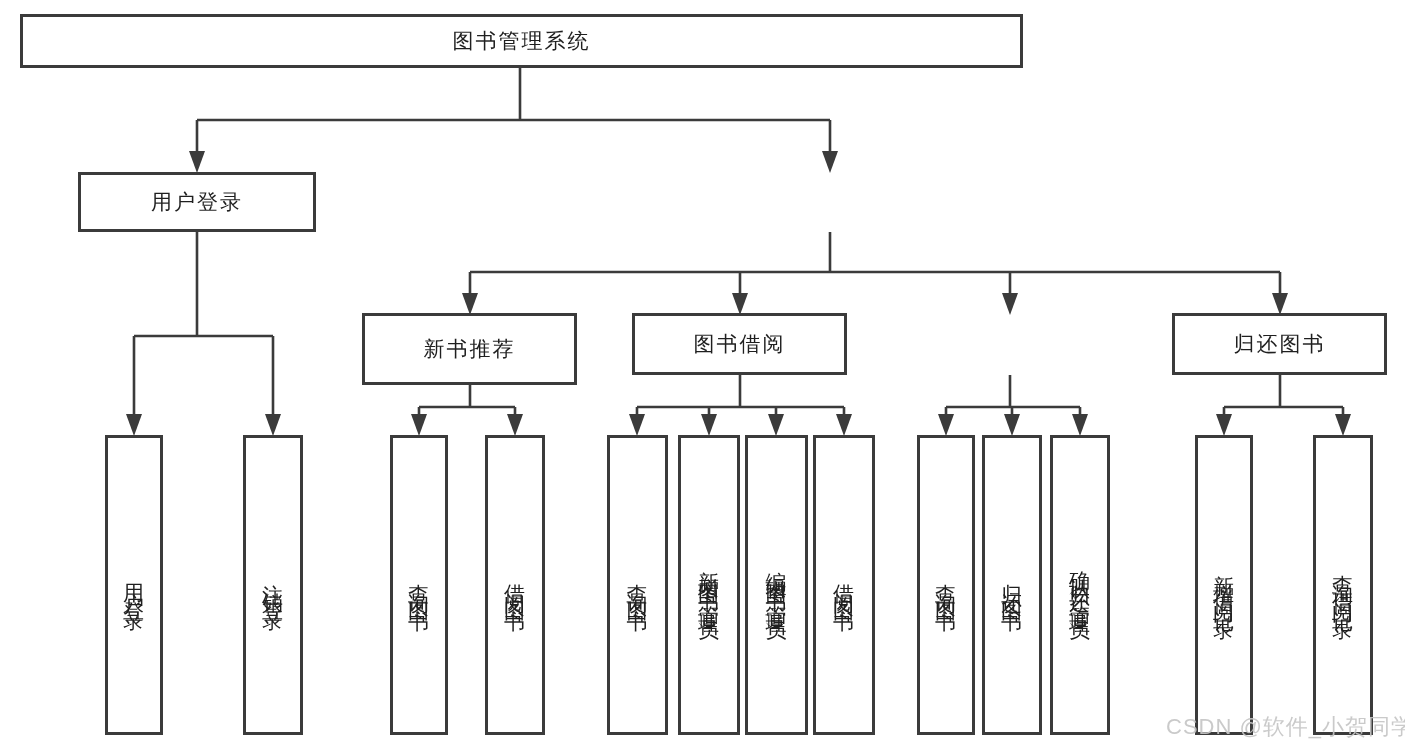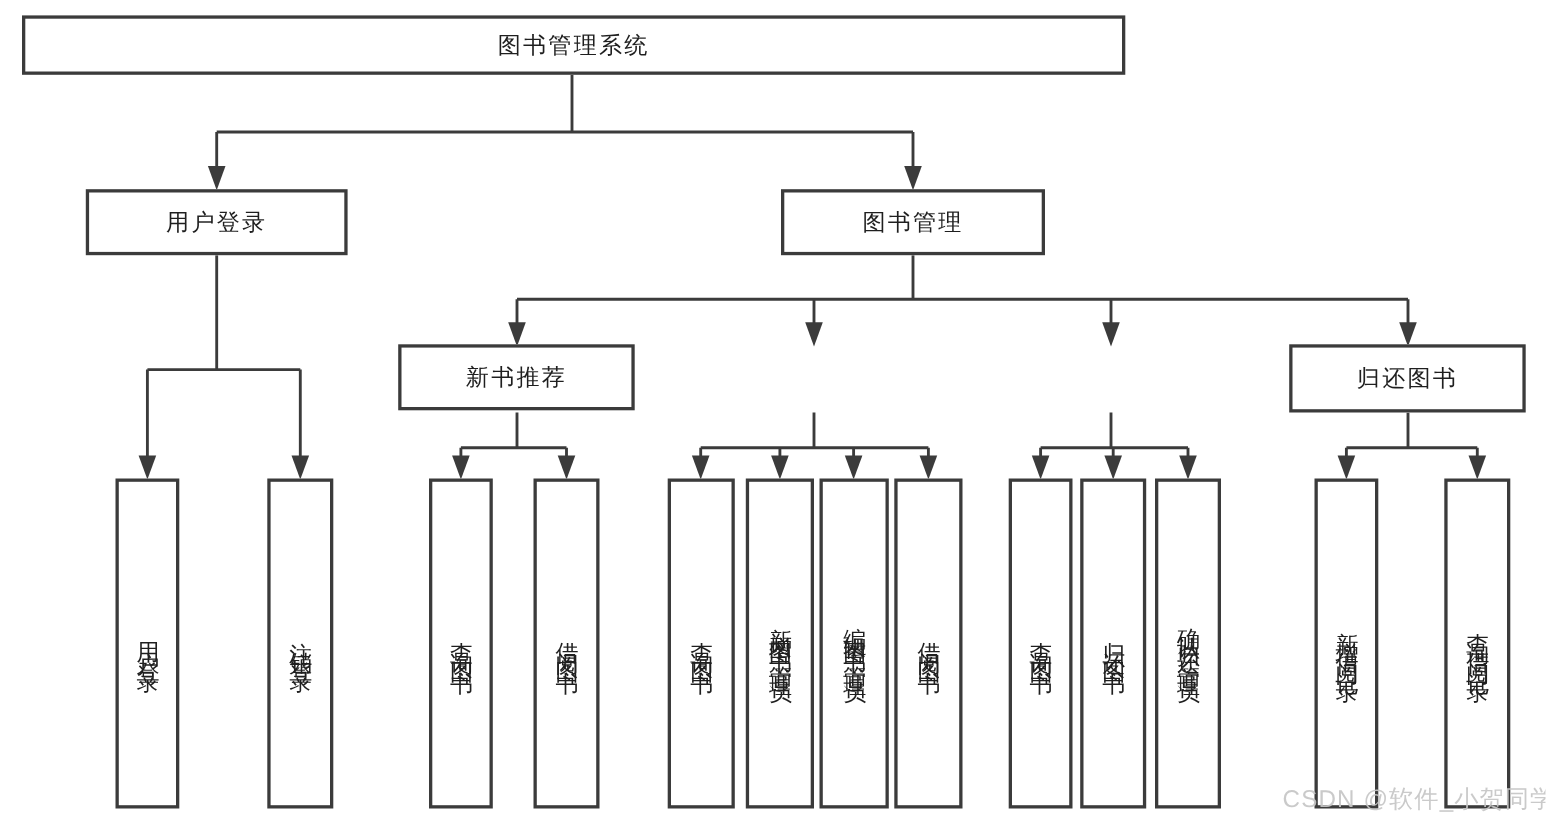--- a/index.html
+++ b/index.html
@@ -111,26 +111,26 @@
     <polygon points="1335,414 1351,414 1343,436"></polygon>
   </svg>
 
   <div class="box hbox" style="left:20px;top:14px;width:1003px;height:54px">
     <span>图书管理系统</span>
   </div>
 
   <div class="box hbox" style="left:78px;top:172px;width:238px;height:60px">
     <span>用户登录</span>
   </div>
-  <div class="box hbox" style="left:710px;top:172px;width:240px;height:60px">
-    <span>图书管理</span>
+
+  <div class="box hbox" style="left:362px;top:313px;width:215px;height:72px">
+    <span>新书推荐</span>
   </div>
-
-  <div class="box hbox" style="left:362px;top:313px;width:215px;height:60px">
-    <span>新书推荐</span>
+  <div class="box hbox" style="left:632px;top:313px;width:215px;height:62px">
+    <span>图书借阅</span>
   </div>
   <div class="box hbox" style="left:1172px;top:313px;width:215px;height:62px">
     <span>归还图书</span>
   </div>
 
   <div class="box vbox" style="left:105px;top:435px;width:58px;height:300px">
     <span class="vtext">用户登录</span>
   </div>
   <div class="box vbox" style="left:243px;top:435px;width:60px;height:300px">
     <span class="vtext">注销登录</span>

